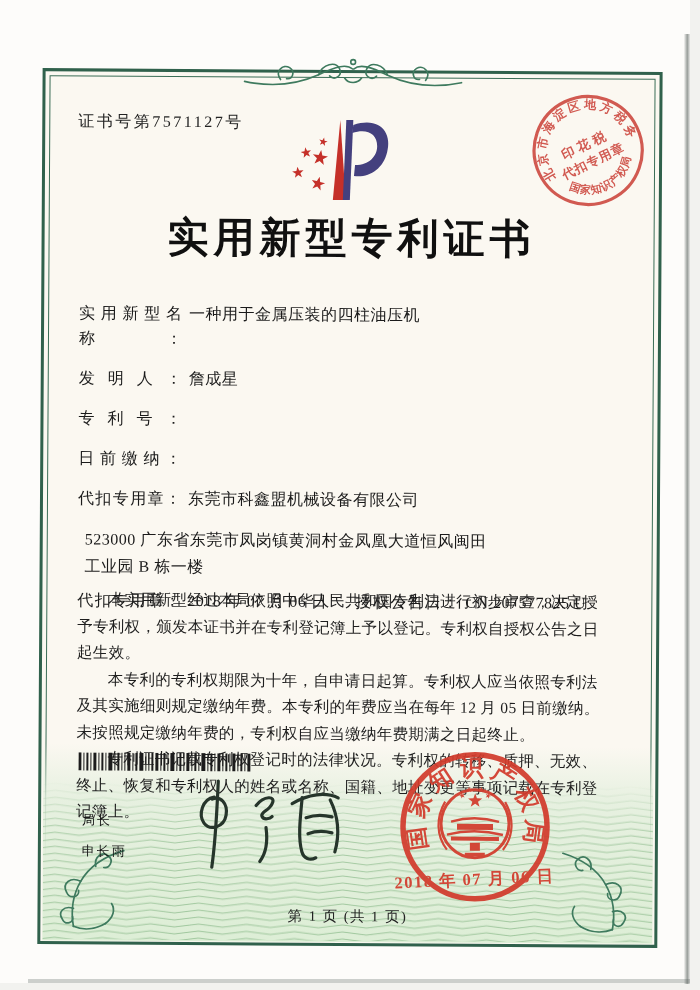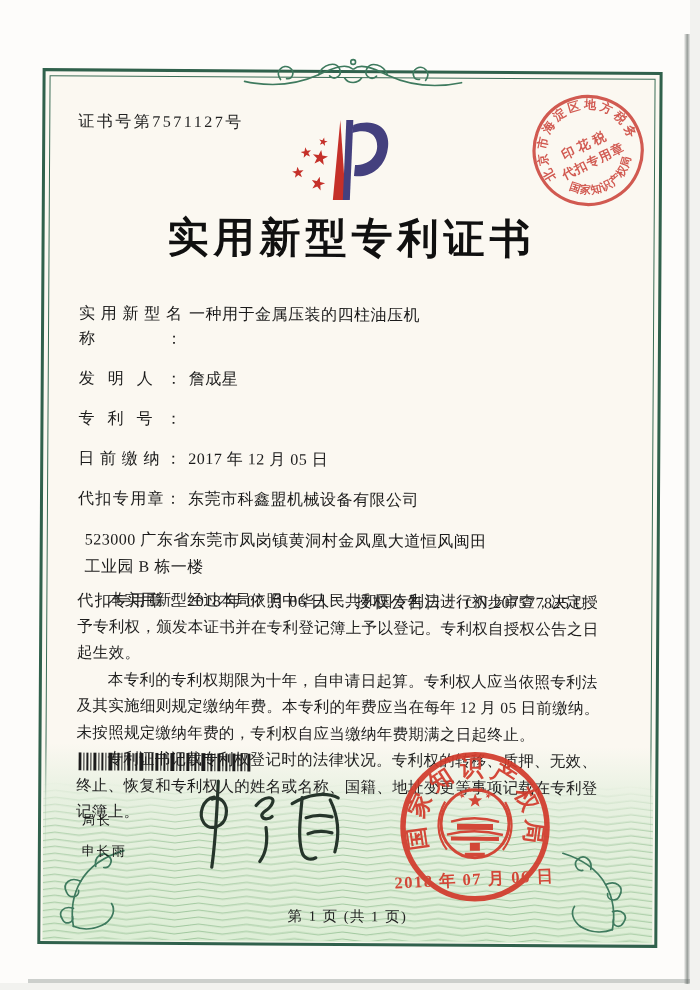--- a/index.html
+++ b/index.html
@@ -151,21 +151,20 @@
       </div>
       <div class="frow">
         <span class="flabel">发明人：</span>
         <span class="fvalue">詹成星</span>
       </div>
       <div class="frow">
         <span class="flabel">专利号：</span>
       </div>
       <div class="frow">
         <span class="flabel">日前缴纳：</span>
-        <span class="fvalue">2017 年 12 月 05 日</span>
       </div>
       <div class="frow">
         <span class="flabel">代扣专用章：</span>
         <span class="fvalue">东莞市科鑫盟机械设备有限公司</span>
       </div>
       <div class="frow addr">
         <span class="fvalue">
           <span>523000 广东省东莞市凤岗镇黄洞村金凤凰大道恒风闽田</span>
           <span>工业园 B 栋一楼</span>
         </span>

